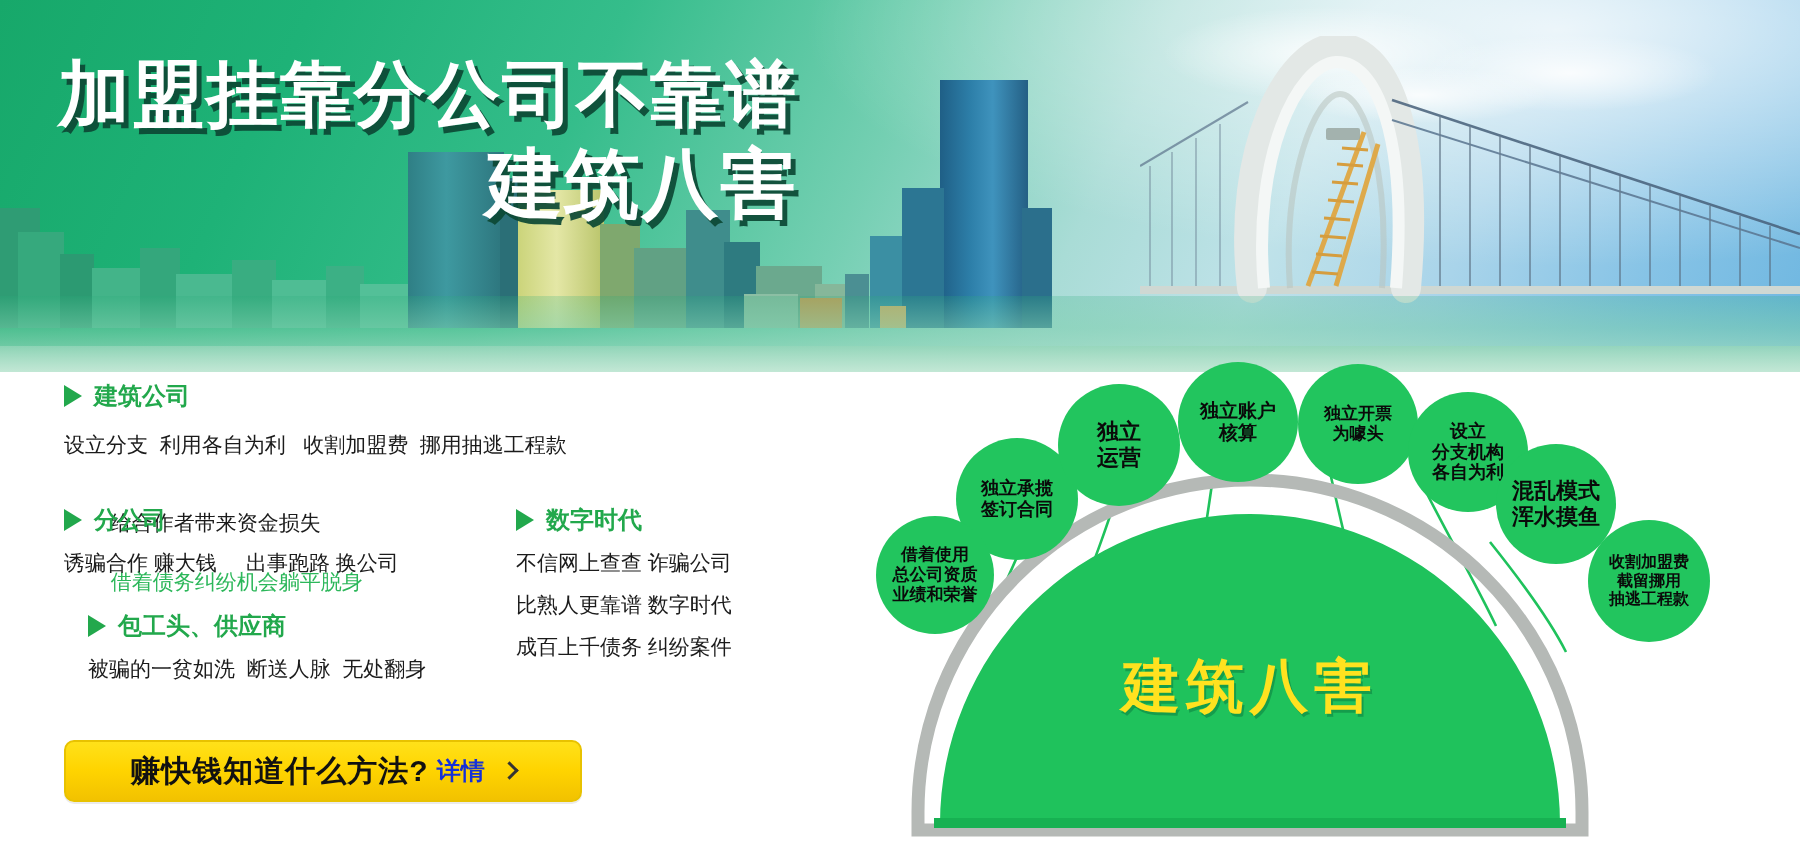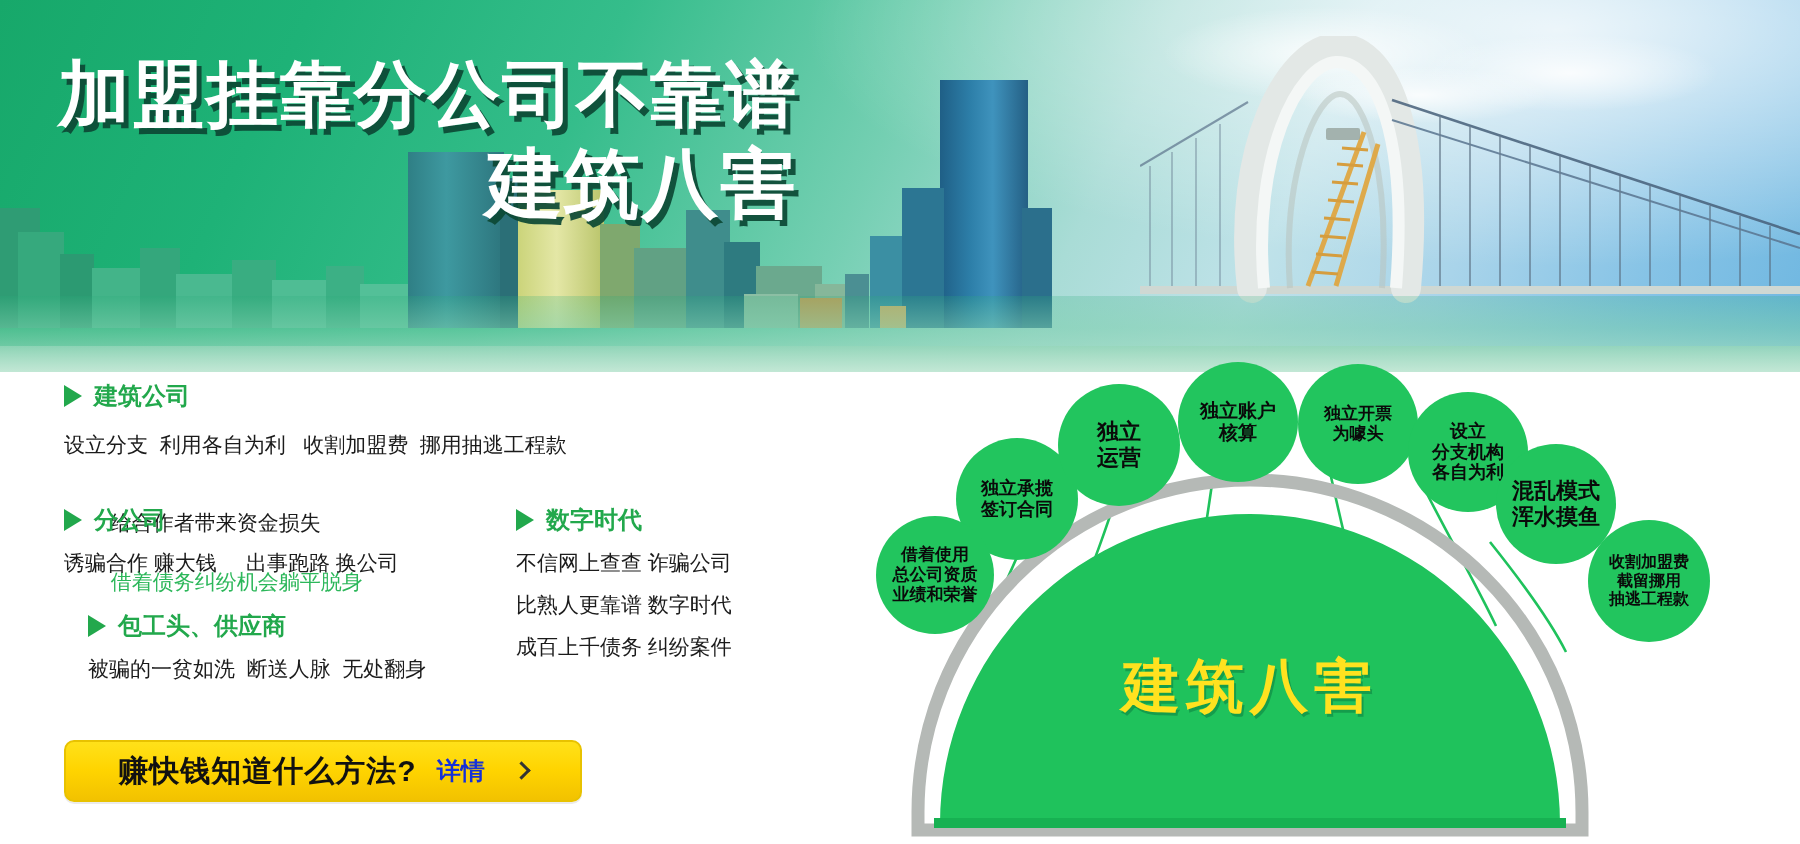--- a/index.html
+++ b/index.html
@@ -89,21 +89,21 @@
   .blk-contract .body-line { margin-top: 12px; }
   .blk-digital  { position: absolute; left: 516px; top: 132px; }
   .blk-digital .body-line { margin-top: 12px; }
 
   
   .cta {
     position: absolute; left: 64px; top: 368px;
     width: 518px; height: 62px; border-radius: 10px;
     background: linear-gradient(to bottom, #ffe11a 0%, #ffd400 48%, #f2c200 100%);
     border: 2px solid #e8c200;
-    display: flex; align-items: center; justify-content: center; gap: 20px;
+    display: flex; align-items: center; justify-content: center; gap: 8px;
     box-shadow: 0 2px 0 rgba(0,0,0,.08);
     cursor: pointer;
   }
   .cta-main { font-size: 30px; font-weight: bold; color: #111; letter-spacing: 1px; }
   .cta-link { font-size: 24px; font-weight: bold; color: #1530d8; }
   .cta-chev {
     width: 13px; height: 13px; margin-left: 10px; margin-top: -2px;
     border-top: 3px solid #333; border-right: 3px solid #333;
     transform: rotate(45deg);
   }

